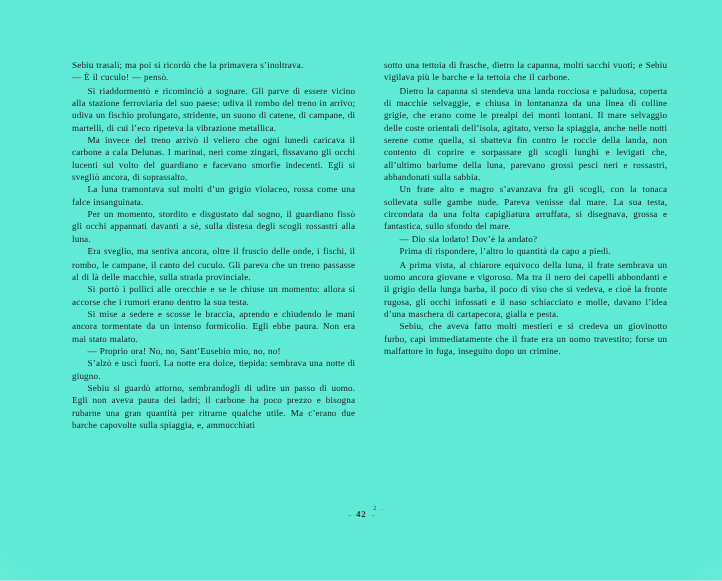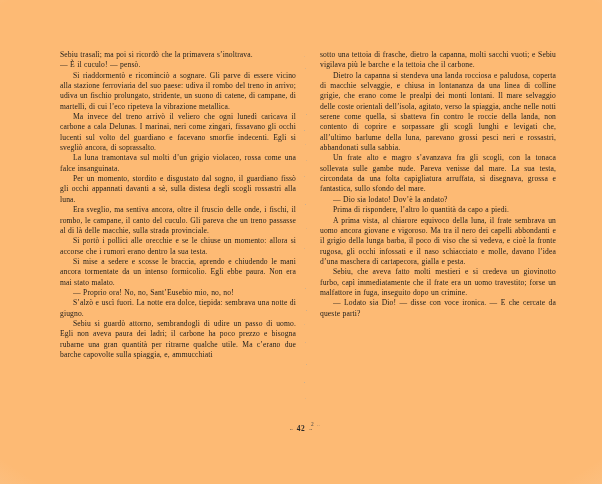--- a/index.html
+++ b/index.html
@@ -14,21 +14,21 @@
     overflow: hidden;
     font-family: "Liberation Serif", "DejaVu Serif", serif;
     color: #1b1b1b;
     position: relative;
   }
 
   
   .page {
     position: absolute;
     inset: 0;
-    background: #fdba74;
+    background: #5eead4;
   }
 
   
   .paper-tone {
     position: absolute;
     inset: 0;
     background:
       radial-gradient(ellipse 115% 105% at 50% 48%,
         rgba(255,255,255,0) 62%,
         rgba(242,241,238,0.55) 88%,
@@ -160,21 +160,20 @@
       </div>
 
       <div class="col">
         <p class="noindent">sotto una tettoia di frasche, dietro la capanna, molti sacchi vuoti; e Sebiu vigilava più le barche e la tettoia che il carbone.</p>
         <p>Dietro la capanna si stendeva una landa rocciosa e paludosa, coperta di macchie selvaggie, e chiusa in lontananza da una linea di colline grigie, che erano come le prealpi dei monti lontani. Il mare selvaggio delle coste orientali dell’isola, agitato, verso la spiaggia, anche nelle notti serene come quella, si sbatteva fin contro le roccie della landa, non contento di coprire e sorpassare gli scogli lunghi e levigati che, all’ultimo barlume della luna, parevano grossi pesci neri e rossastri, abbandonati sulla sabbia.</p>
         <p>Un frate alto e magro s’avanzava fra gli scogli, con la tonaca sollevata sulle gambe nude. Pareva venisse dal mare. La sua testa, circondata da una folta capigliatura arruffata, si disegnava, grossa e fantastica, sullo sfondo del mare.</p>
         <p class="dialogue">— Dio sia lodato! Dov’è la andato?</p>
         <p>Prima di rispondere, l’altro lo quantità da capo a piedi.</p>
         <p>A prima vista, al chiarore equivoco della luna, il frate sembrava un uomo ancora giovane e vigoroso. Ma tra il nero dei capelli abbondanti e il grigio della lunga barba, il poco di viso che si vedeva, e cioè la fronte rugosa, gli occhi infossati e il naso schiacciato e molle, davano l’idea d’una maschera di cartapecora, gialla e pesta.</p>
         <p>Sebiu, che aveva fatto molti mestieri e si credeva un giovinotto furbo, capì immediatamente che il frate era un uomo travestito; forse un malfattore in fuga, inseguito dopo un crimine.</p>
-        <p class="dialogue">— Lodato sia Dio! — disse con voce ironica. — E che cercate da queste parti?</p>
       </div>
 
     </div>
   </div>
 
   <div class="gutter-marks">
       <i style="top: 4px; left: 0px; opacity: 0.35;"></i>
       <i style="top: 16px; left: 1px; opacity: 0.49;"></i>
       <i style="top: 62px; left: 2px; opacity: 0.63;"></i>
       <i style="top: 78px; left: 0px; opacity: 0.77;"></i>

